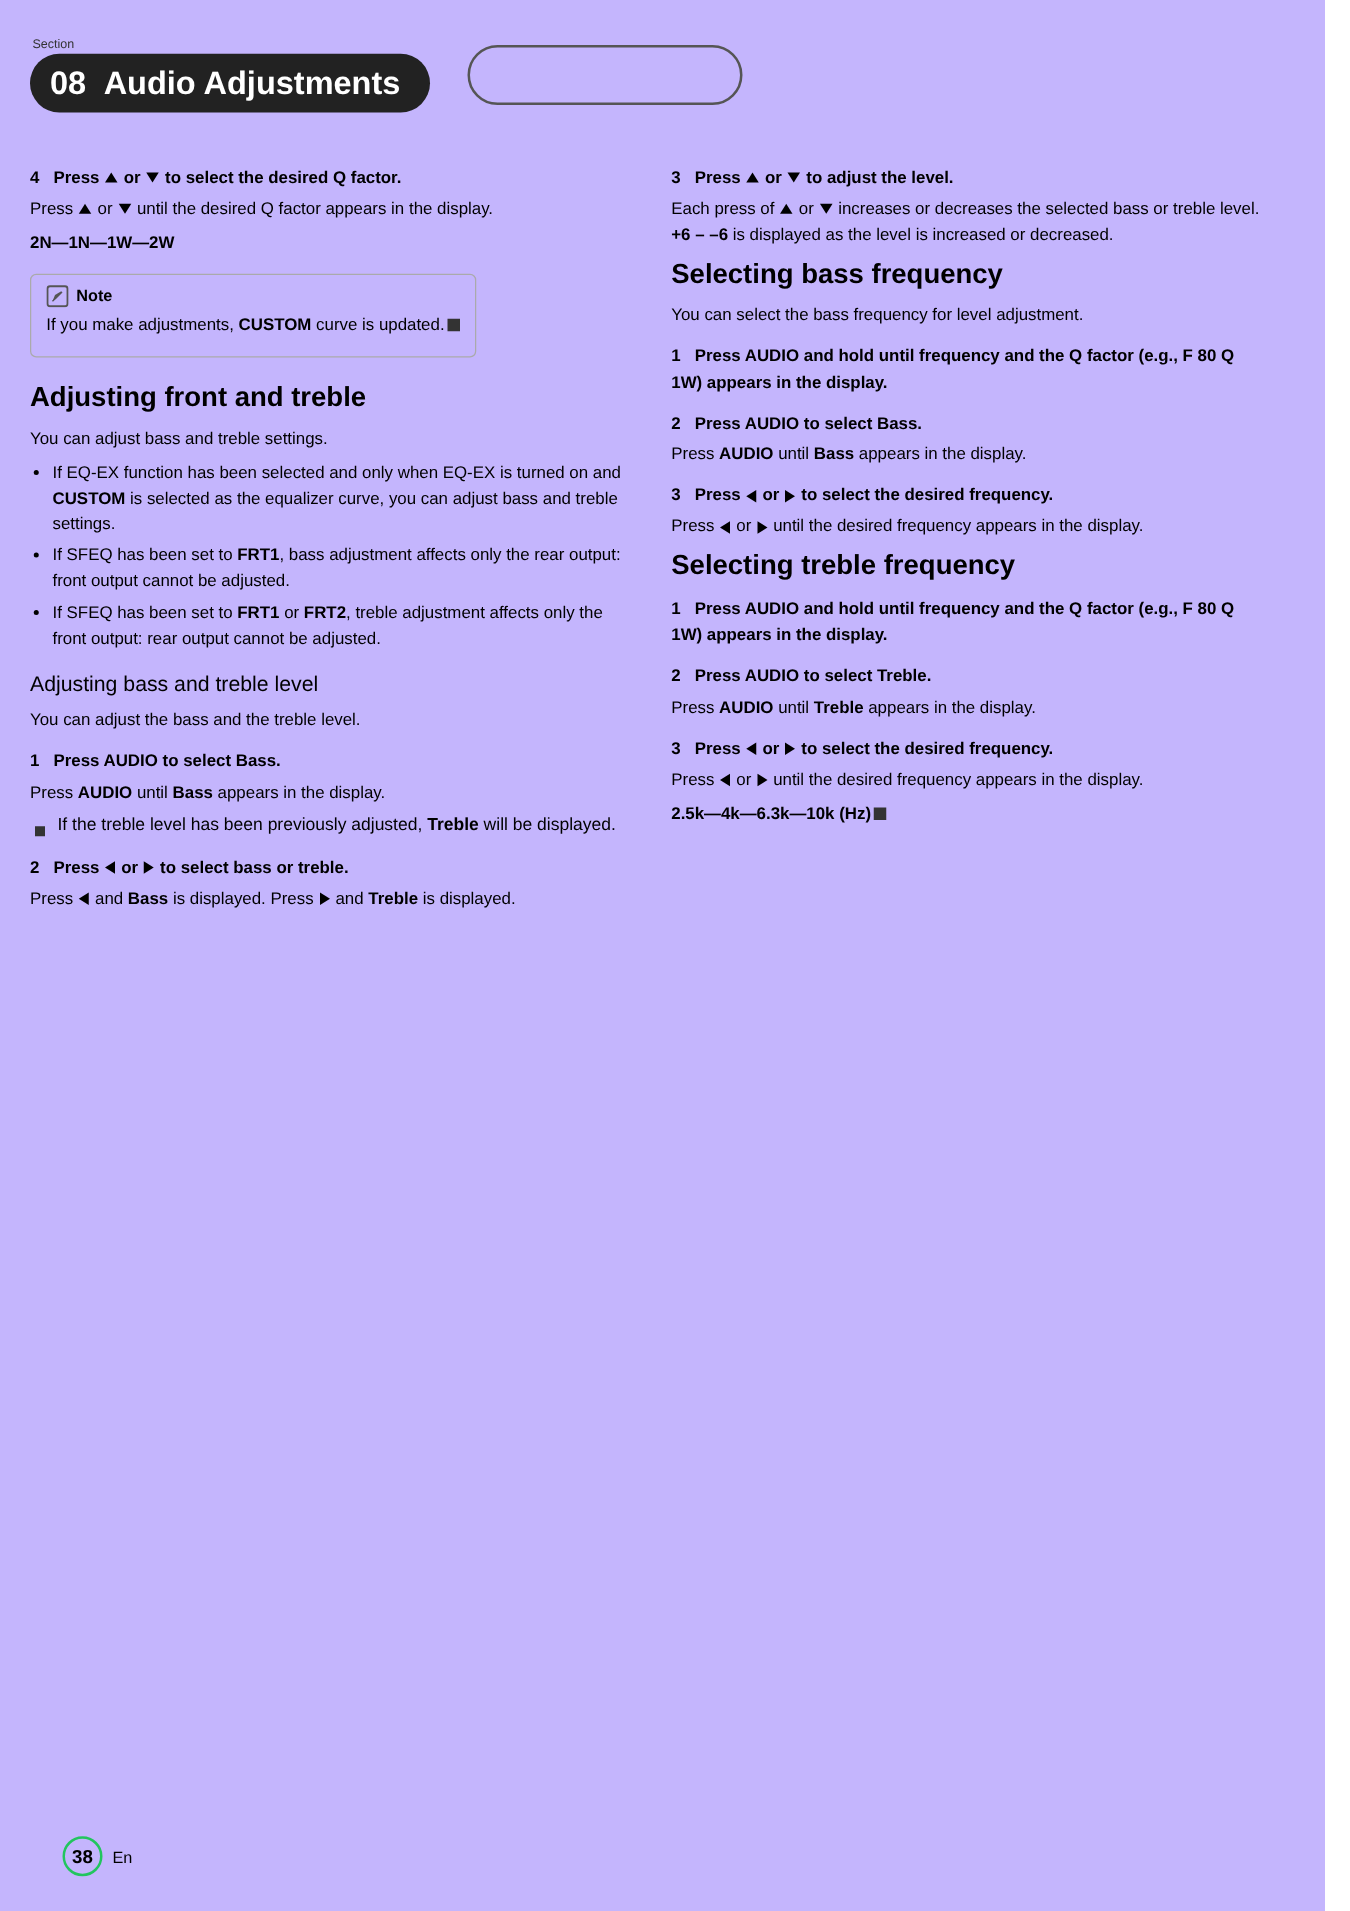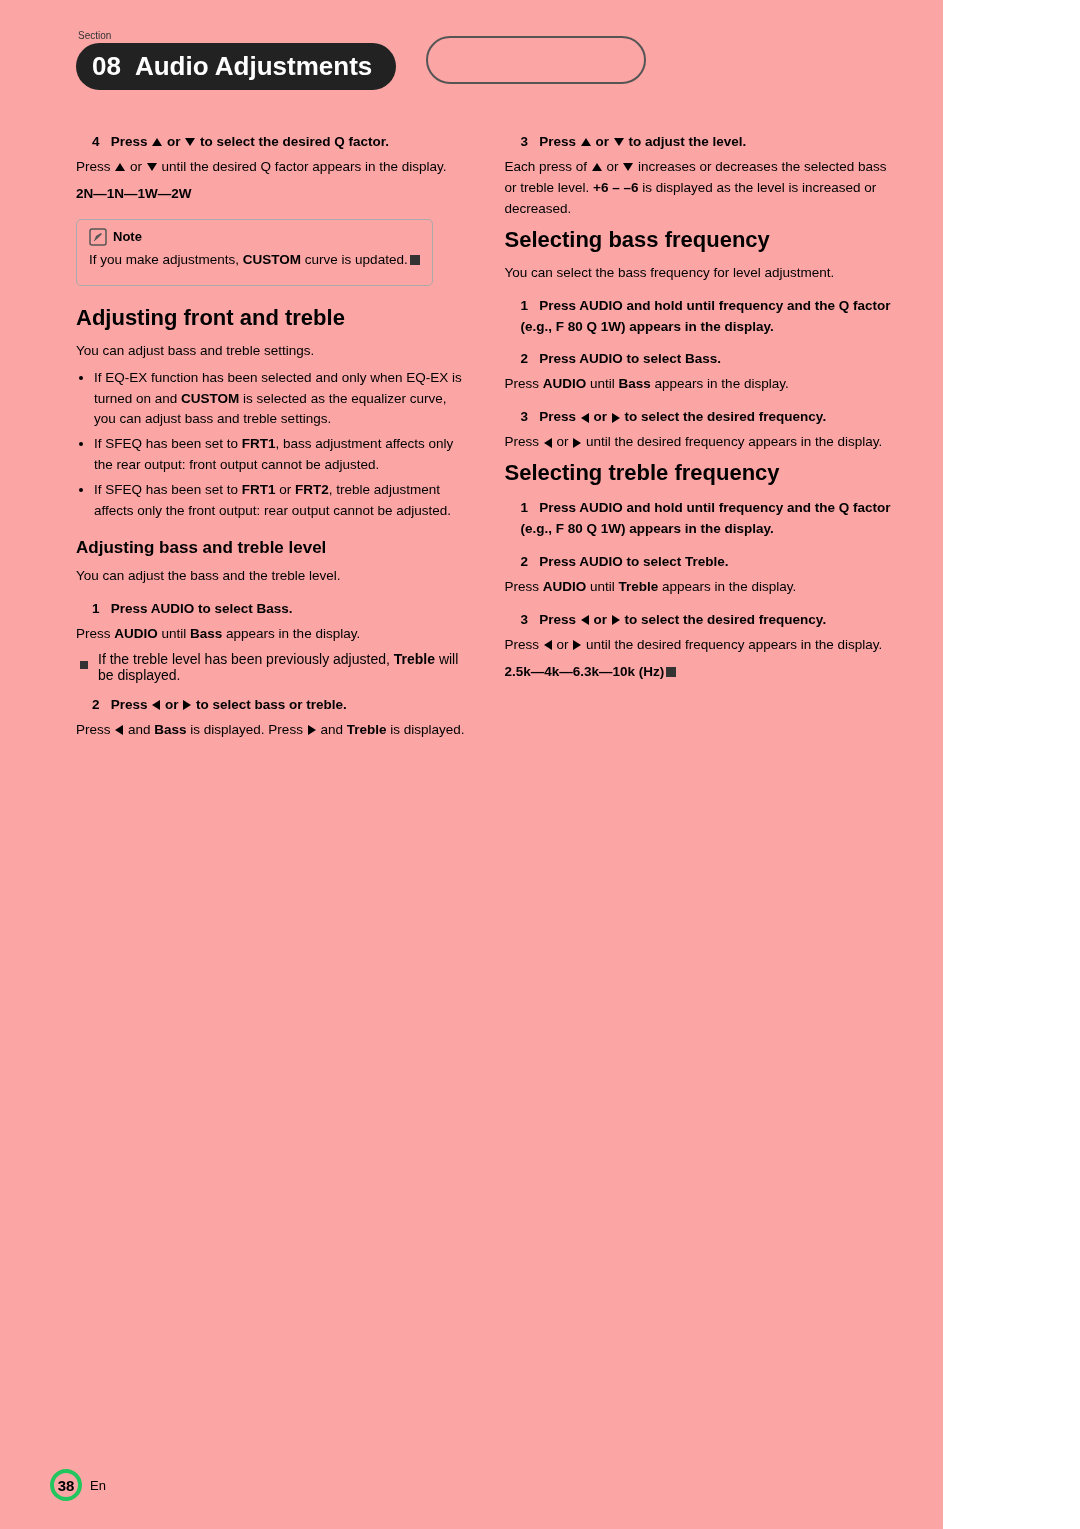--- a/index.html
+++ b/index.html
@@ -6,24 +6,24 @@
     body {
       font-family: 'Arial', sans-serif;
       font-size: 14px;
       background: #fff;
       color: #000;
       width: 1080px;
       min-height: 1529px;
       padding: 0;
     }
     .page {
-      width: 943px;
+      width: 1060px;
       min-height: 1529px;
-      background: #fca5a5;
-      padding: 30px 50px 40px 76px;
+      background: #c4b5fd;
+      padding: 30px 50px 40px 24px;
       position: relative;
     }
     
     .header {
       display: flex;
       align-items: center;
       margin-bottom: 30px;
       gap: 0;
     }
     .section-badge {
@@ -79,21 +79,21 @@
     }
     
     .main-heading {
       font-size: 22px;
       font-weight: bold;
       margin-bottom: 10px;
       margin-top: 7px;
     }
     .sub-heading {
       font-size: 17px;
-      font-weight: bold;
+      font-weight: normal;
       margin-bottom: 8px;
       margin-top: 16px;
     }
     p {
       font-size: 13.5px;
       line-height: 1.55;
       margin-bottom: 6px;
     }
     ul {
       margin: 6px 0 8px 18px;
@@ -103,21 +103,20 @@
       font-size: 13.5px;
       line-height: 1.55;
       margin-bottom: 4px;
       list-style-type: disc;
     }
     .step-heading {
       font-weight: bold;
       font-size: 13.5px;
       margin-top: 12px;
       margin-bottom: 4px;
-      margin-left: 16px;
     }
     .bold { font-weight: bold; }
     .note-box {
       border: 1.5px solid #aaa;
       border-radius: 5px;
       padding: 8px 12px;
       margin: 10px 0 12px 0;
       display: inline-block;
       min-width: 180px;
     }
@@ -156,21 +155,21 @@
     }
     .page-number-area {
       position: absolute;
       bottom: 28px;
       left: 50px;
       display: flex;
       align-items: center;
       gap: 8px;
     }
     .page-circle {
-      border: 4px solid #22c55e;
+      border: 2px solid #22c55e;
       border-radius: 50%;
       width: 32px;
       height: 32px;
       display: flex;
       align-items: center;
       justify-content: center;
       font-weight: bold;
       font-size: 15px;
     }
     .page-en {

